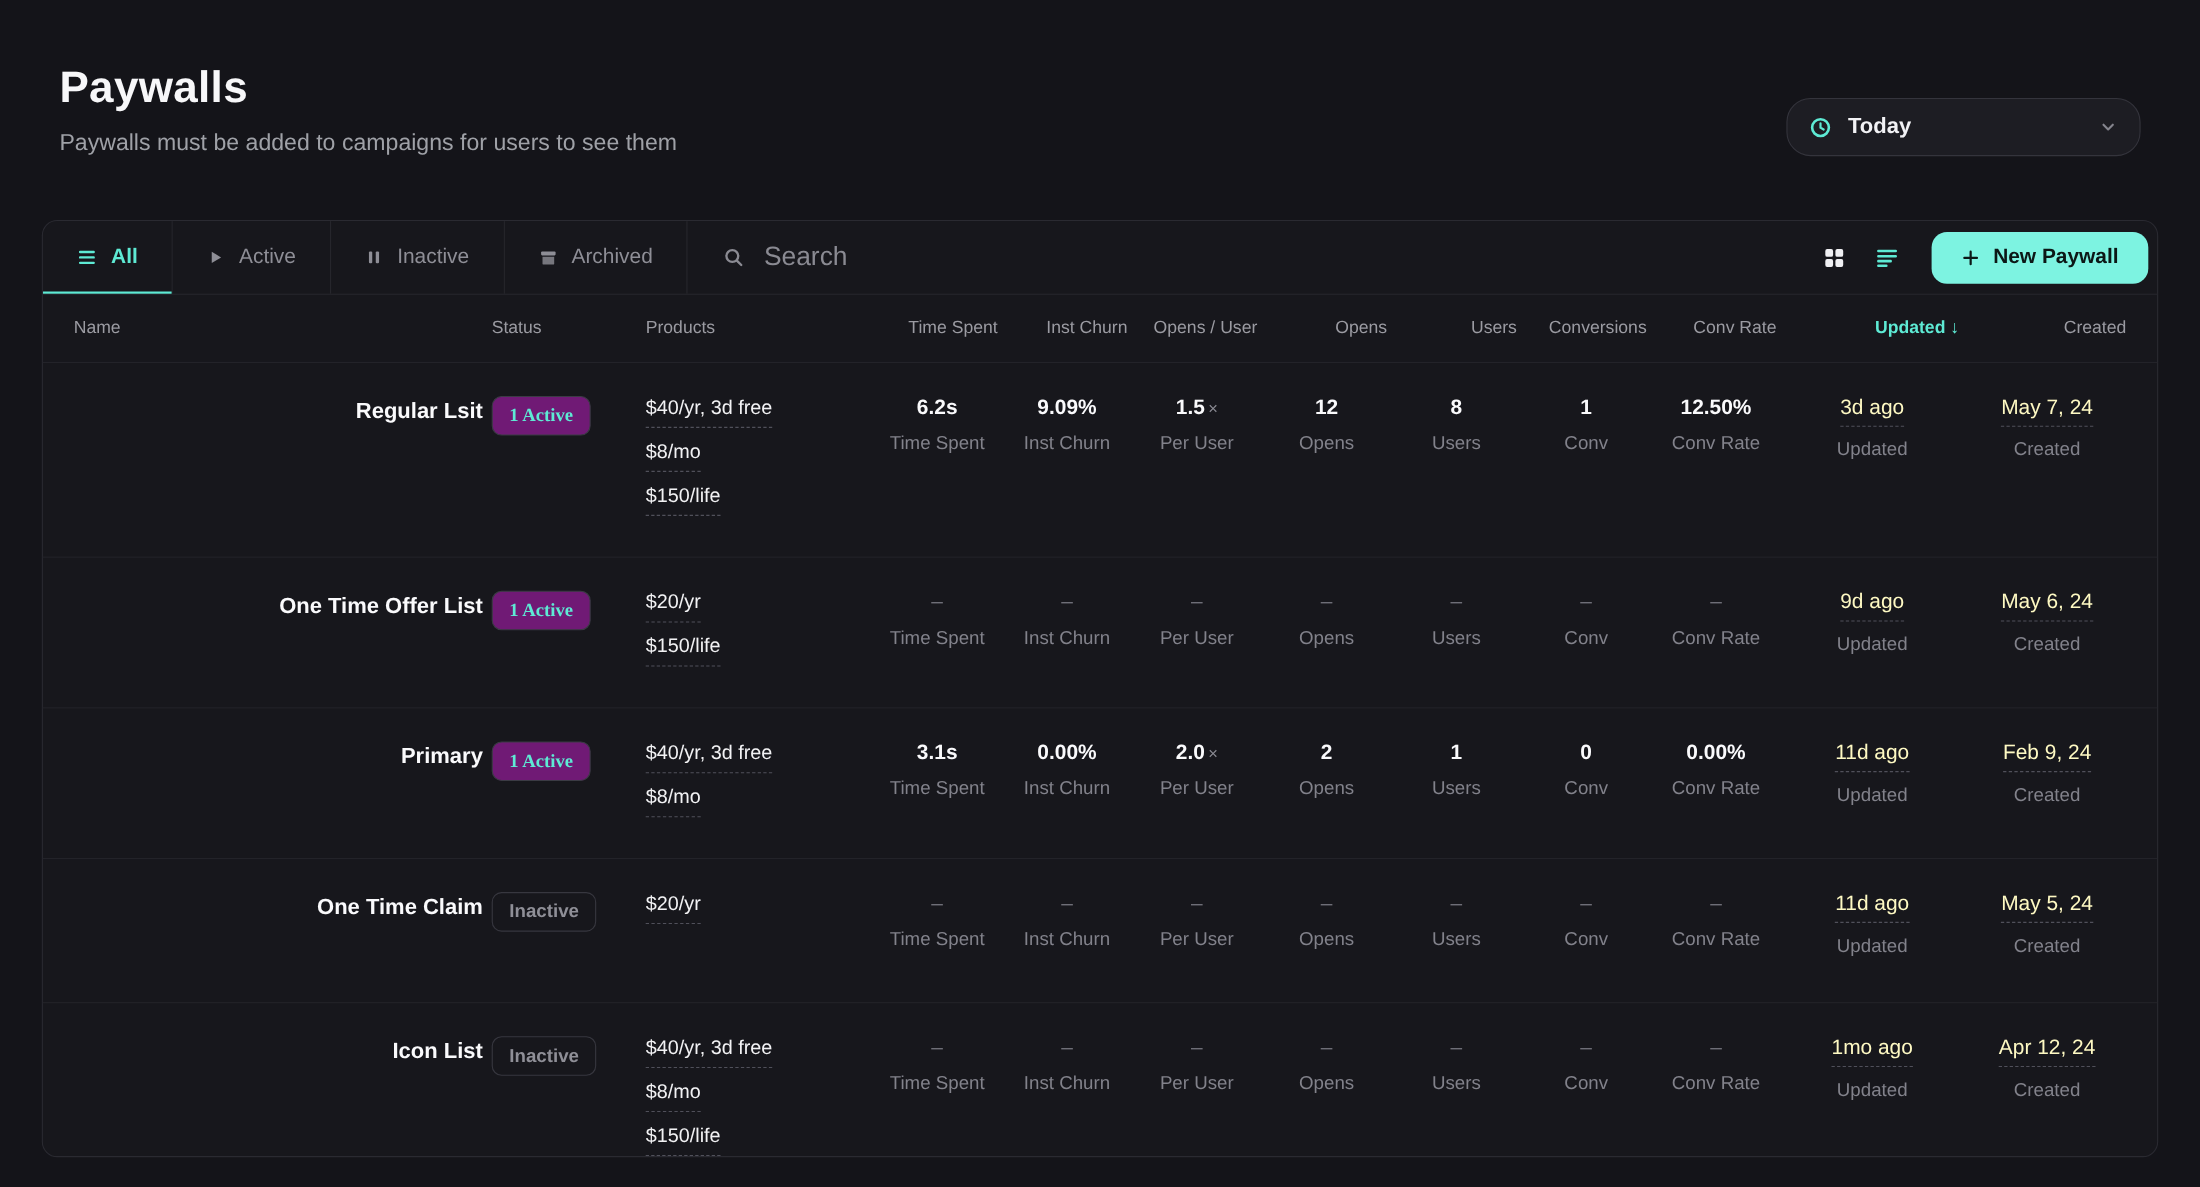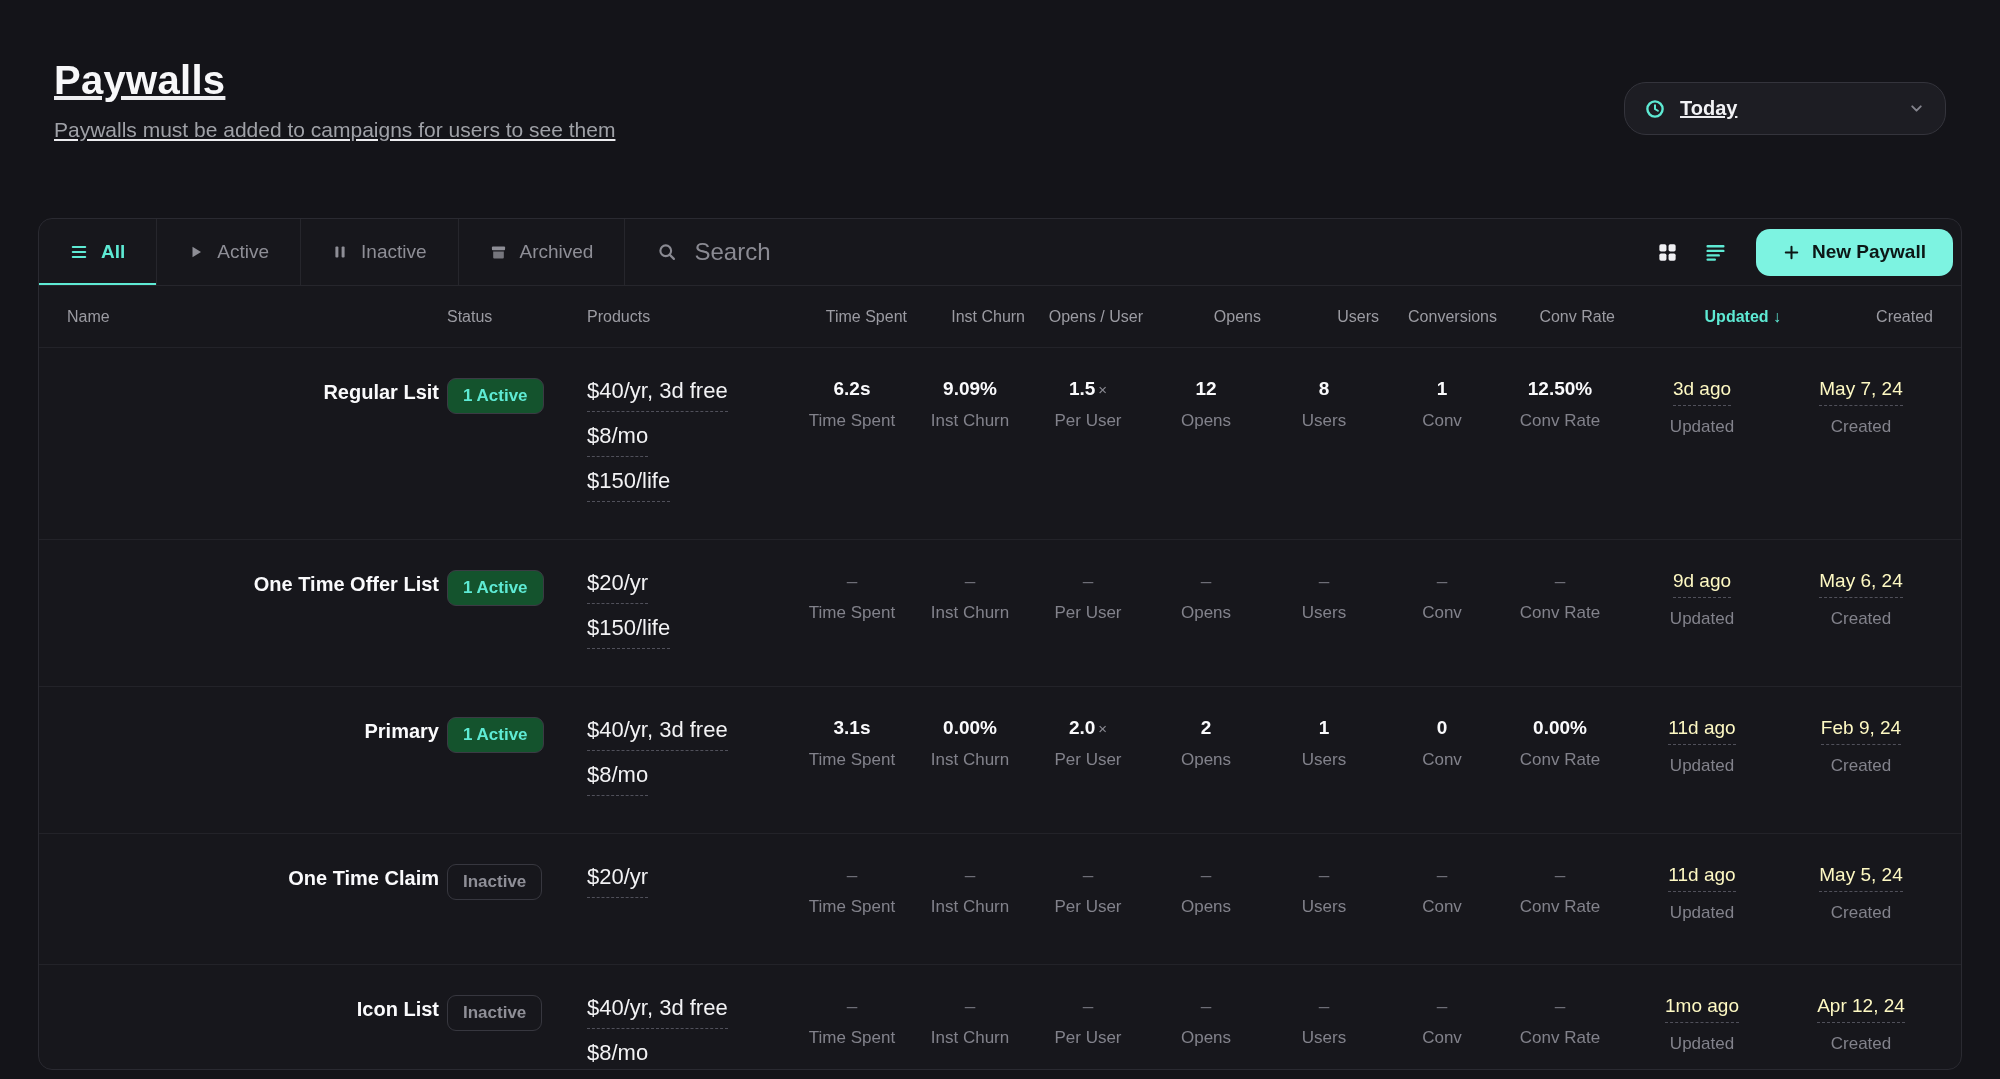--- a/index.html
+++ b/index.html
@@ -6,21 +6,21 @@
   html,body { width:2000px; height:1079px; }
   body {
     background:#141419; color:#ECECEF;
     font-family:"Liberation Sans", sans-serif;
     overflow:hidden;
     --accent:#5EEAD4; --btn-bg:#7DF3E1; --btn-text:#0C1716;
   }
   .page { width:2000px; height:1079px; padding:58px 38px 20px; }
 
   
-  .page-header { display:flex; justify-content:space-between; align-items:center; padding:0 16px; margin-bottom:76px;text-decoration:underline; }
+  .page-header { display:flex; justify-content:space-between; align-items:flex-end; padding:0 16px; margin-bottom:58px; }
   .page-title { font-size:40px; font-weight:700; color:#F7F7F9; letter-spacing:.3px; }
   .page-subtitle { font-size:21px; color:#9FA1A7; margin-top:15px; }
   .date-filter { display:flex; align-items:center; gap:15px; width:322px; height:53px; padding:0 20px;
     background:#1D1D23; border:1px solid #34343C; border-radius:22px; color:#F2F2F5;
     font-size:20px; font-weight:600; font-family:inherit; cursor:pointer; margin-top:17px; }
   .date-filter .chev { margin-left:auto; color:#84848D; }
   .accent-ic { color:var(--accent); }
   .icon svg { display:block; }
 
   
@@ -50,23 +50,23 @@
   .th { cursor:pointer; white-space:nowrap; }
   .th.right { text-align:right; }
   .th.sorted { color:var(--accent); font-weight:600; }
   .sort-arrow { font-size:16px; }
 
   .trow { padding-top:30px; padding-bottom:26px; min-height:131px; border-bottom:1px solid #232329; cursor:pointer; }
   .trow:last-child { border-bottom:none; }
   .row-name { font-size:20px; font-weight:700; color:#FAFAFC; padding-top:3px;text-align:right; }
   .badge { display:inline-block; padding:7px 15px; border-radius:9px; font-size:17px; font-weight:600;
     border:1px solid #3B3B44; white-space:nowrap; }
-  .badge.active { color:var(--accent); background:#14532d; }
+  .badge.active { color:var(--accent); background:#701a75;font-family:Liberation Serif, serif; }
   .badge.inactive { color:#8F8F97; background:transparent; border-color:#37373F; }
-  .product { display:table; font-size:22px; color:#F2F2F4; padding-bottom:7px; margin-bottom:11px;
+  .product { display:table; font-size:18px; color:#F2F2F4; padding-bottom:7px; margin-bottom:11px;
     border-bottom:1px dashed #50505A; cursor:pointer; white-space:nowrap; }
   .metric, .datecell { text-align:center; }
   .mval { font-size:19px; font-weight:700; color:#FAFAFC; white-space:nowrap; }
   .mval.empty { color:#6E6E77; font-weight:400; }
   .msuffix { font-size:15px; font-weight:400; color:#8A8A92; margin-left:3px; }
   .mlabel { font-size:17px; color:#82828B; margin-top:11px; white-space:nowrap; }
   .date-val { display:inline-block; font-size:19px; font-weight:400; color:#fef9c3;
     padding-bottom:5px; border-bottom:1px dashed #50505A; white-space:nowrap; }
 </style>
 </head>

